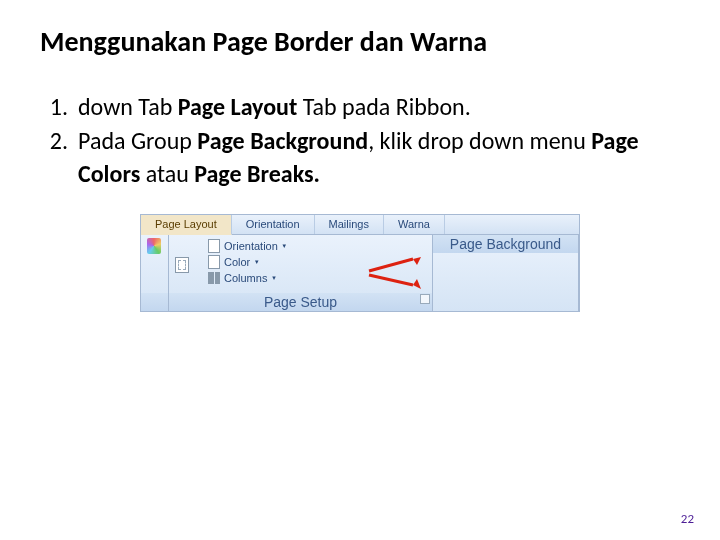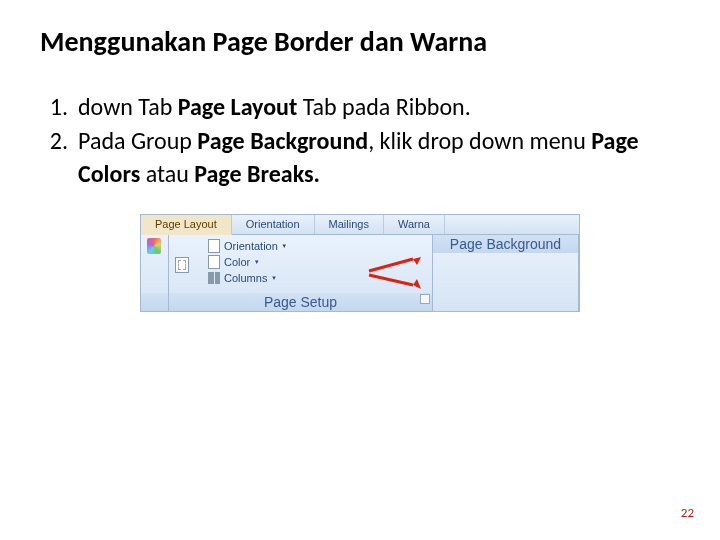--- a/index.html
+++ b/index.html
@@ -116,23 +116,23 @@
     position:absolute;
     width: 56px; height: 16px;
     pointer-events:none;
   }
   .arrow svg{width:100%;height:100%;overflow:visible;}
   .arrow path{stroke:#d21; stroke-width:3; fill:none;}
   .arrow polygon{fill:#d21;}
 
   .page-num {
     position:absolute;
-    bottom: 20px; right: 26px;
+    bottom: 14px; right: 26px;
     font-size: 13px;
-    color: #b91c1c;
+    color: #4c1d95;
   }
 </style>
 </head>
 <body>
 
 <div class="title">Menggunakan Page Border dan Warna</div>
 
 <div class="list">
   <div class="li">
     <div class="num">1.</div>

